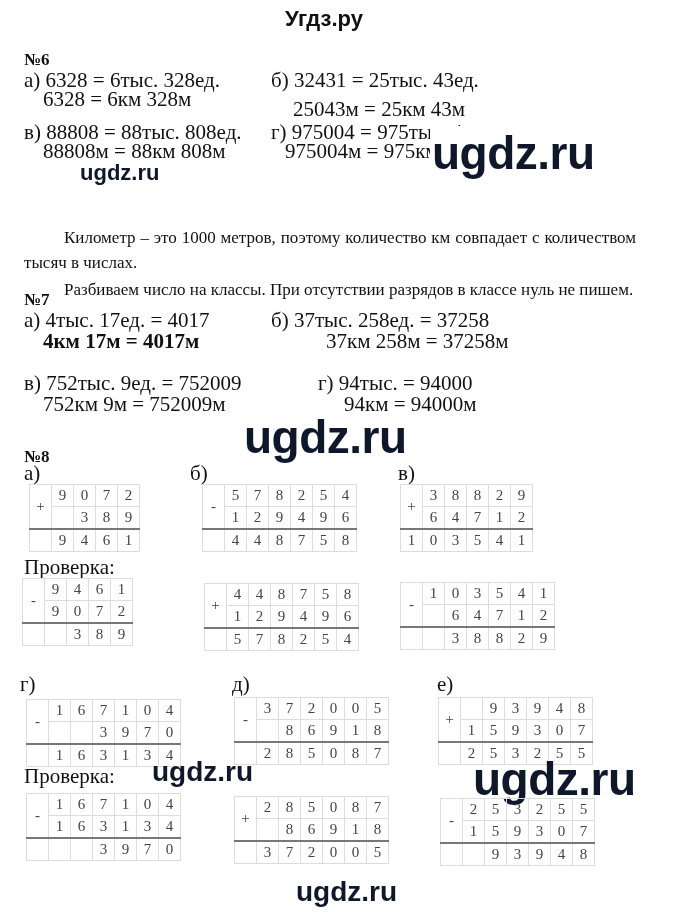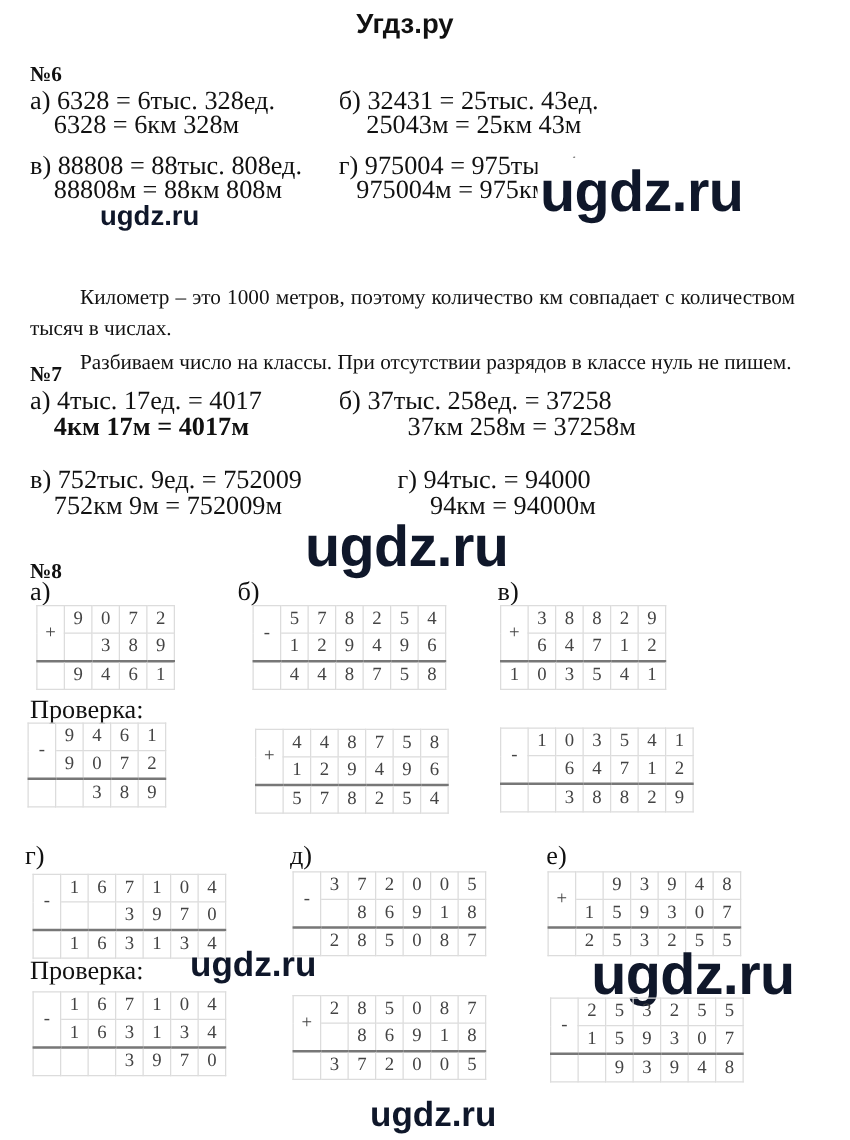--- a/index.html
+++ b/index.html
@@ -34,21 +34,21 @@
   </style>
 </head>
 <body>
 
 <div class="abs site-title">Угдз.ру</div>
 
 <div class="abs num" style="left:24px; top:50px;">№6</div>
 <div class="abs t" style="left:24px; top:70px;">а) 6328 = 6тыс. 328ед.</div>
 <div class="abs t" style="left:43px; top:89px;">6328 = 6км 328м</div>
 <div class="abs t" style="left:271px; top:70px;">б) 32431 = 25тыс. 43ед.</div>
-<div class="abs t" style="left:293px; top:89px;">25043м = 25км 43м</div>
+<div class="abs t" style="left:293px; top:99px;">25043м = 25км 43м</div>
 
 <div class="abs t" style="left:24px; top:122px;">в) 88808 = 88тыс. 808ед.</div>
 <div class="abs t" style="left:43px; top:141px;">88808м = 88км 808м</div>
 <div class="abs t" style="left:271px; top:122px;">г) 975004 = 975тыс. 4ед.</div>
 <div class="abs t" style="left:285px; top:141px;text-align:right;">975004м = 975км 4м</div>
 
 <div class="abs wm wm-big" style="left:430px; top:126px; background:#fff; padding:0 2px;">ugdz.ru</div>
 <div class="abs wm wm-small" style="left:80px; top:160px;">ugdz.ru</div>
 
 <div class="abs para" style="left:24px; top:180px; width:612px; text-indent:40px;">Километр – это 1000 метров, поэтому количество км совпадает с количеством тысяч в числах.</div>

